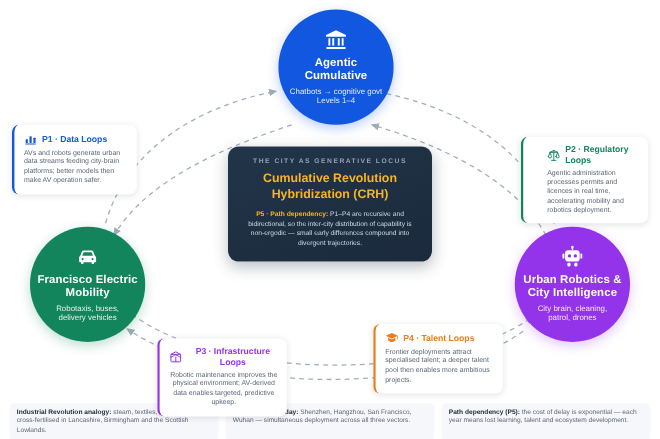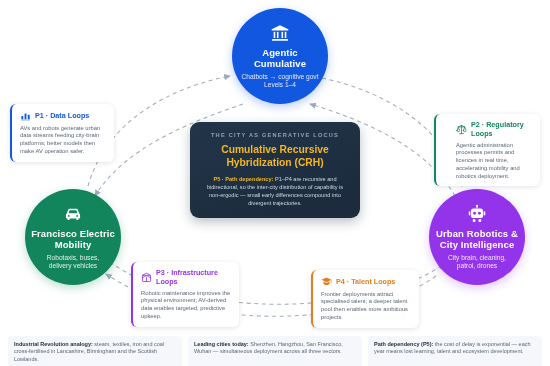--- a/index.html
+++ b/index.html
@@ -91,21 +91,21 @@
   .pcard .picon { line-height: 0; flex: 0 0 auto; }
   .pcard .ptitle { font-size: 7.2px; font-weight: bold; line-height: 9px; }
   .pcard .pbody {
     font-size: 5.8px; line-height: 7.8px; color: #5b6777; margin-top: 3.5px;
   }
 
   #card-p1 { left: 10px; top: 104px; width: 104px; border-left: 2.6px solid #1257e0; }
   #card-p1 .ptitle { color: #1257e0; }
   #card-p2 { left: 434px; top: 114px; width: 106px; border-left: 2.6px solid #12855c; padding-left: 20px; }
   #card-p2 .ptitle { color: #12855c; }
-  #card-p3 { left: 131px; top: 262px; width: 108px; border-left: 2.6px solid #9333ea; }
+  #card-p3 { left: 131px; top: 282px; width: 108px; border-left: 2.6px solid #9333ea; text-align: center; }
   #card-p3 .ptitle { color: #9333ea; }
   #card-p4 { left: 311px; top: 270px; width: 108px; border-left: 2.6px solid #ea7c1b; }
   #card-p4 .ptitle { color: #ea7c1b; }
 
   
   #footer {
     position: absolute; left: 8px; top: 336px;
     width: 534px; display: flex; gap: 6px; z-index: 3;
   }
   .fnote {
@@ -182,21 +182,21 @@
         <rect x="13.8" y="18" width="3.3" height="3.6" rx="1.1"></rect>
       </svg>
     </span>
     <div class="n-title">Urban Robotics &amp; City Intelligence</div>
     <div class="n-sub" style="white-space:pre-line">City brain, cleaning,
 patrol, drones</div>
   </div>
 
   <div id="center-box">
     <div class="eyebrow">THE CITY AS GENERATIVE LOCUS</div>
-    <div class="ctitle">Cumulative Recursive Hybridization (CRH)</div>
+    <div class="ctitle">Cumulative Revolution Hybridization (CRH)</div>
     <div class="cbody">
       <b>P5 · Path dependency:</b><span> P1–P4 are recursive and bidirectional, so the inter-city distribution of capability is non-ergodic — small early differences compound into divergent trajectories.</span>
     </div>
   </div>
 
   <div class="pcard" id="card-p1">
     <div class="phead">
       <span class="picon">
         <svg width="11" height="11" viewBox="0 0 24 24" fill="#1257e0">
           <rect x="3" y="13" width="4" height="7" rx="0.7"></rect>

